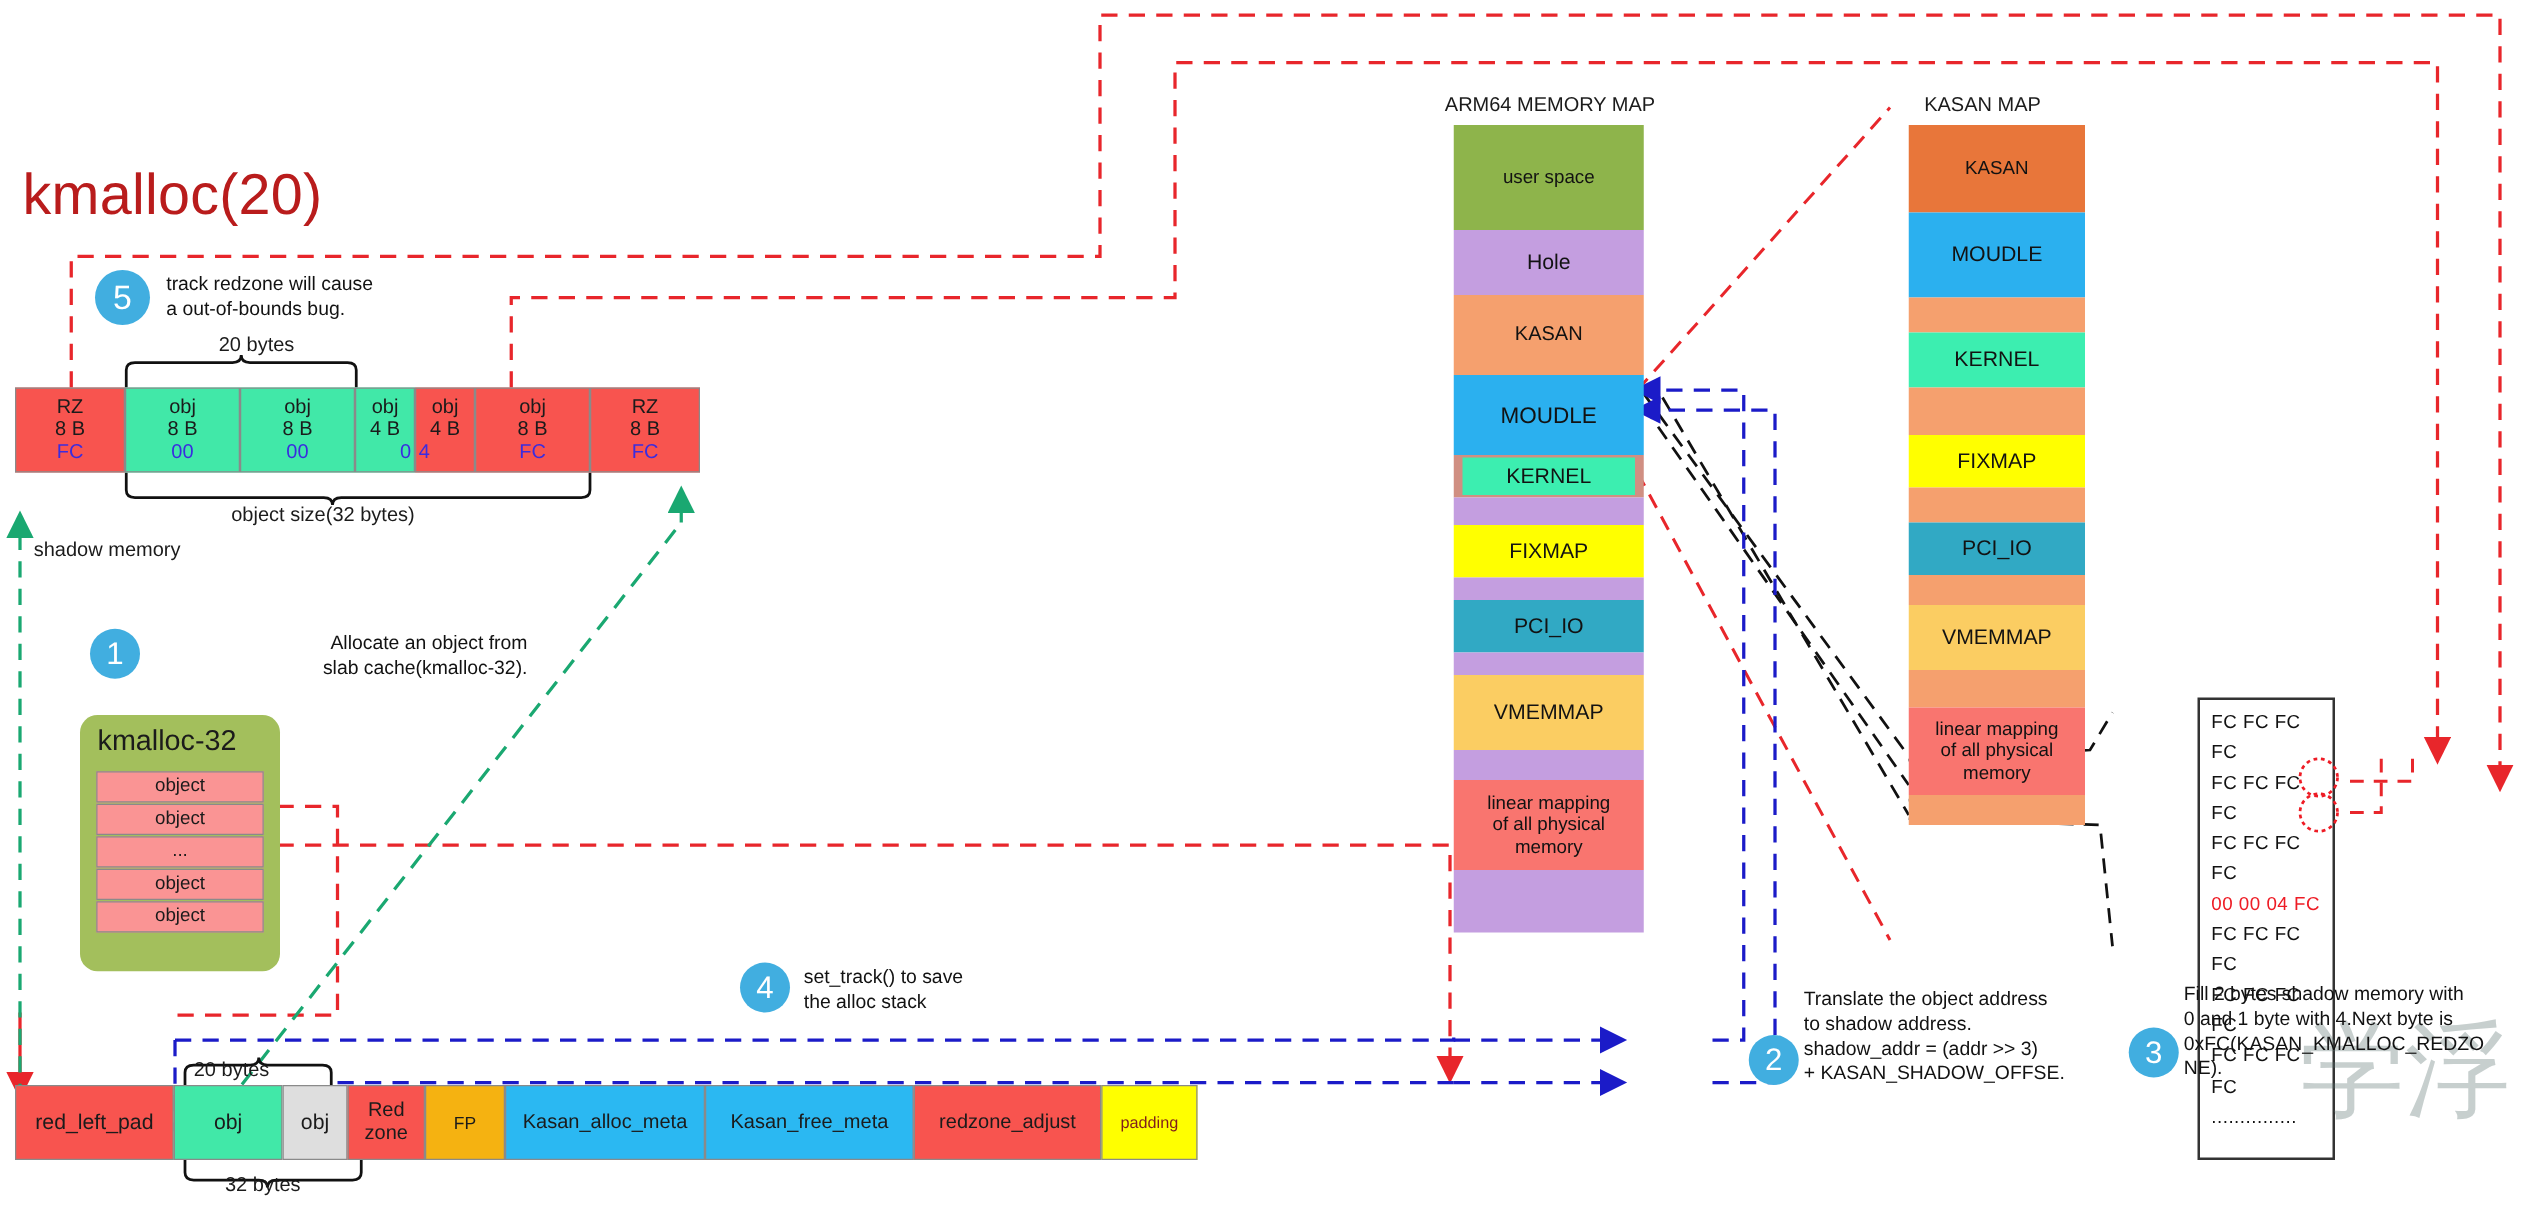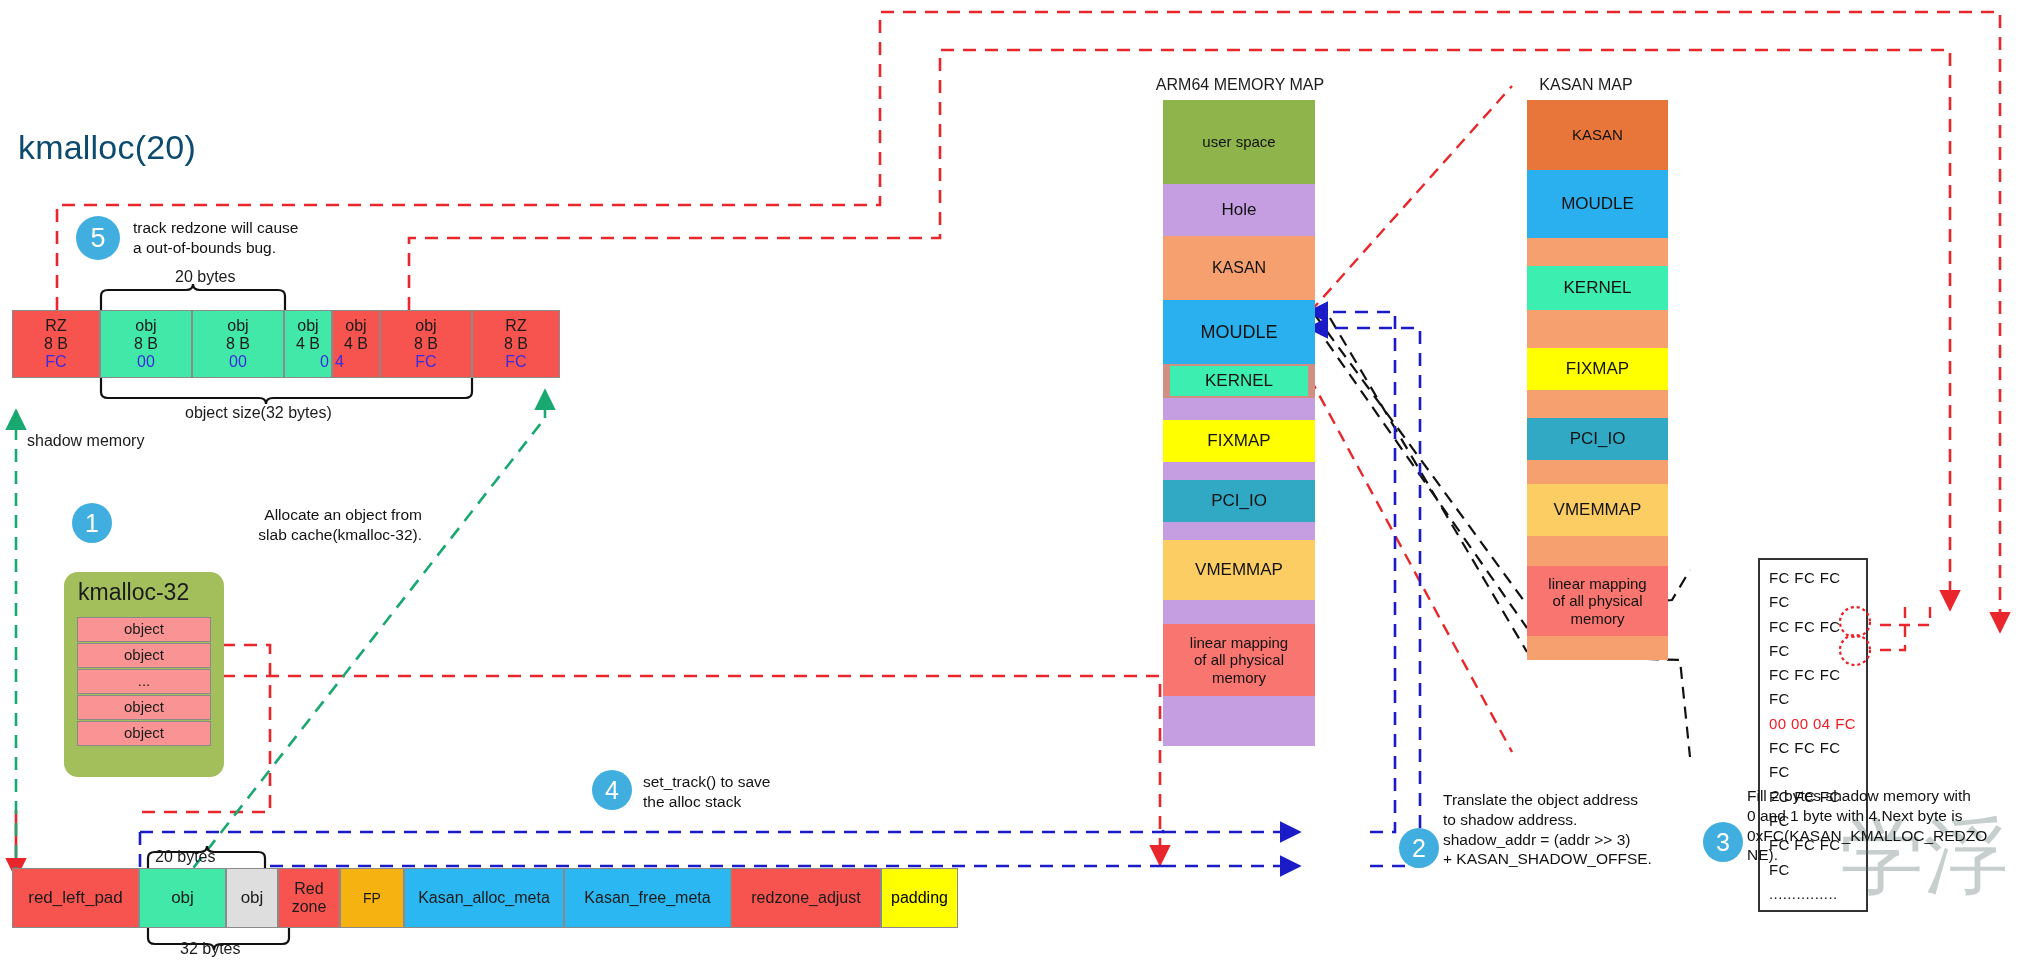--- a/index.html
+++ b/index.html
@@ -1,32 +1,32 @@
 <!DOCTYPE html>
 <html><head>
 <meta charset="utf-8">
 <style>
   html,body{margin:0;padding:0;background:#ffffff;}
   body{width:2029px;height:976px;position:relative;overflow:hidden;
        font-family:"Liberation Sans","DejaVu Sans",sans-serif;color:#1b1b1b;}
   .abs{position:absolute;box-sizing:border-box;}
-  .ttl{font-size:34px;color:#0c4a6e;letter-spacing:.2px;}
+  .ttl{font-size:46px;color:#b91c1c;letter-spacing:.2px;}
   .hdr{font-size:16px;text-align:center;color:#1b1b1b;}
   .cellbox{border:1px solid #8a8a8a;display:flex;flex-direction:column;
            align-items:center;justify-content:center;line-height:1.12;}
   .cellbox div{width:100%;text-align:center;}
   .badge{border-radius:50%;background:#41aee0;color:#fff;display:flex;
          align-items:center;justify-content:center;font-size:27px;}
   .note{font-size:15.5px;line-height:1.28;color:#121212;white-space:pre-line;}
   .mapseg{display:flex;align-items:center;justify-content:center;
           font-size:15px;color:#121212;text-align:center;line-height:1.15;}
   .bar2 div{display:flex;align-items:center;justify-content:center;text-align:center;}
   svg{position:absolute;left:0;top:0;overflow:visible;}
   .shwbox{border:2px solid #333;background:#fff;font-size:15px;
-          line-height:1.62;padding:6px 9px 4px 9px;letter-spacing:.4px;}
+          line-height:1.62;padding:6px 9px 20px 9px;letter-spacing:.4px;}
   .wm{position:absolute;font-size:84px;color:rgba(90,115,110,.34);
       font-family:Liberation Serif, serif;pointer-events:none;}
 </style>
 </head>
 <body>
 
 <svg width="2029" height="976">
   <defs>
     <marker id="arRed" markerWidth="9" markerHeight="9" refX="4" refY="4.2" orient="auto">
       <path d="M0,0 L8.5,4.2 L0,8.4 z" fill="#e8262b"></path>
@@ -180,21 +180,21 @@
 <div class="abs bar2" id="bottom-bar" style="left:12px;top:868px;height:58px;display:flex;">
     <div style="width: 125px; height: 58px; background: rgb(248, 84, 79); border: 1px solid rgb(138, 138, 138); font-size: 17px; color: rgb(27, 27, 27); white-space: pre-line; line-height: 1.15;">red_left_pad</div>
     <div style="width: 85px; height: 58px; background: rgb(65, 232, 168); border: 1px solid rgb(138, 138, 138); font-size: 17px; color: rgb(27, 27, 27); white-space: pre-line; line-height: 1.15;">obj</div>
     <div style="width: 50px; height: 58px; background: rgb(222, 222, 222); border: 1px solid rgb(138, 138, 138); font-size: 17px; color: rgb(27, 27, 27); white-space: pre-line; line-height: 1.15;">obj</div>
     <div style="width: 60px; height: 58px; background: rgb(248, 84, 79); border: 1px solid rgb(138, 138, 138); font-size: 16px; color: rgb(27, 27, 27); white-space: pre-line; line-height: 1.15;">Red
 zone</div>
     <div style="width: 62px; height: 58px; background: rgb(245, 178, 17); border: 1px solid rgb(138, 138, 138); font-size: 14px; color: rgb(27, 27, 27); white-space: pre-line; line-height: 1.15;">FP</div>
     <div style="width: 158px; height: 58px; background: rgb(43, 184, 242); border: 1px solid rgb(138, 138, 138); font-size: 16px; color: rgb(27, 27, 27); white-space: pre-line; line-height: 1.15;">Kasan_alloc_meta</div>
     <div style="width: 165px; height: 58px; background: rgb(43, 184, 242); border: 1px solid rgb(138, 138, 138); font-size: 16px; color: rgb(27, 27, 27); white-space: pre-line; line-height: 1.15;">Kasan_free_meta</div>
     <div style="width: 148px; height: 58px; background: rgb(248, 84, 79); border: 1px solid rgb(138, 138, 138); font-size: 16px; color: rgb(27, 27, 27); white-space: pre-line; line-height: 1.15;">redzone_adjust</div>
-    <div style="width: 75px; height: 58px; background: rgb(255, 255, 0); border: 1px solid rgb(138, 138, 138); font-size: 16px; color: #000000; white-space: pre-line; line-height: 1.15;">padding</div>
+    <div style="width: 75px; height: 58px; background: rgb(255, 255, 0); border: 1px solid rgb(138, 138, 138); font-size: 13px; color: #7f1d1d; white-space: pre-line; line-height: 1.15;">padding</div>
   </div>
 <div class="abs" style="left:180px;top:940px;font-size:16px;">32 bytes</div>
 
 <div class="abs hdr" style="left:1140px;top:76px;width:200px;">ARM64 MEMORY MAP</div>
 <div class="abs" id="arm64-map" style="left:1163px;top:100px;width:152px;">
     <div class="mapseg" style="height: 84px; background: rgb(142, 180, 75); font-size: 15px; white-space: pre-line;">user space</div>
     <div class="mapseg" style="height: 52px; background: rgb(196, 158, 224); font-size: 17px; white-space: pre-line;">Hole</div>
     <div class="mapseg" style="height: 64px; background: rgb(245, 160, 110); font-size: 16px; white-space: pre-line;">KASAN</div>
     <div class="mapseg" style="height: 64px; background: rgb(43, 176, 239); font-size: 18px; white-space: pre-line;">MOUDLE</div>
     <div style="background: rgb(208, 143, 130); padding: 2px 7px;">

